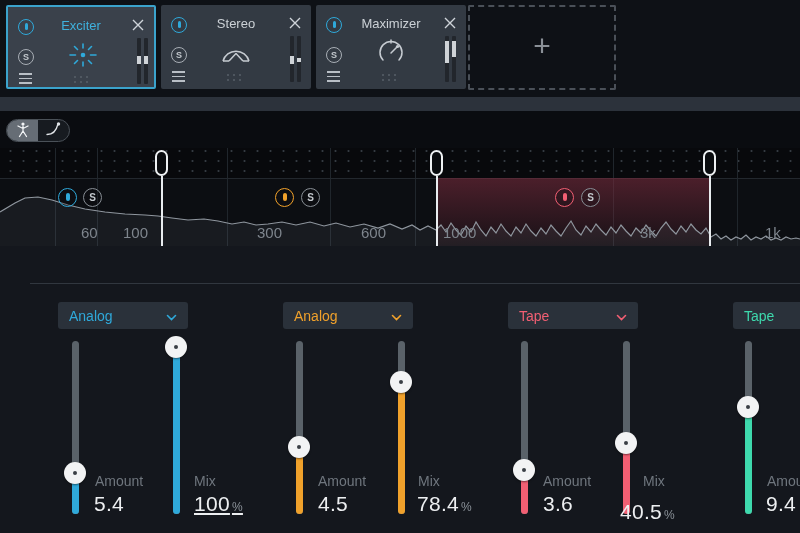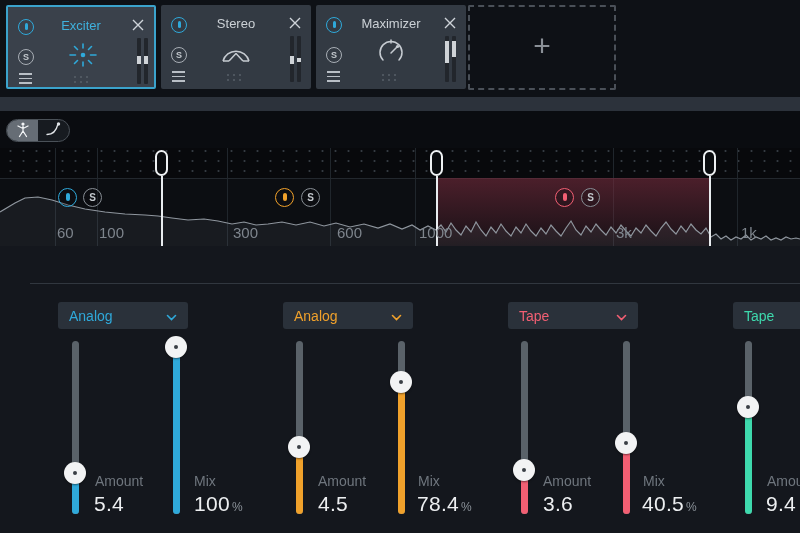--- a/index.html
+++ b/index.html
@@ -55,21 +55,21 @@
   .band-hl{position:absolute;left:437px;top:30px;width:273px;height:68px;
            background:linear-gradient(180deg,rgba(128,45,63,.55),rgba(128,45,63,.10));}
   .xo-line{position:absolute;top:28px;width:2px;height:70px;background:#e8ecef;}
   .xo-handle{position:absolute;top:2px;width:13px;height:26px;border:2px solid #eef1f3;
              border-radius:7px;background:#0a0c0f;}
   .sp-btn{position:absolute;top:40px;width:19px;height:19px;border-radius:50%;
           border:1.5px solid #878d94;color:#878d94;background:rgba(10,12,15,.25);}
   .sp-btn.pwr::after{content:"";position:absolute;left:50%;top:3.5px;width:4px;height:8px;
           margin-left:-2px;border-radius:2.5px;background:currentColor;}
   .sp-btn .solo-txt{top:2.5px;font-size:10px;}
-  .ftick{position:absolute;top:76px;font-size:15px;color:#7e858d;}
+  .ftick{position:absolute;top:76px;font-size:15px;color:#7e858d;margin-left:24px;}
   .curve-svg{position:absolute;left:0;top:30px;}
 
   
   .controls{position:absolute;left:0;top:246px;width:800px;height:287px;background:#14171d;}
   .oversampling{position:absolute;left:43px;top:7px;width:108px;height:25px;border-radius:13px;
                 border:1px solid #979da4;background:transparent;color:#e8eaec;font-size:13.5px;
                 font-family:"Liberation Sans",sans-serif;}
   .ctrl-sep{position:absolute;left:30px;right:0;top:37px;height:1px;background:#31373f;}
   .mode-select{position:absolute;top:56px;width:130px;height:27px;background:#2a313a;border-radius:3px;
                display:flex;align-items:center;justify-content:space-between;padding:0 11px;}
@@ -297,21 +297,21 @@
       <span class="handle" style="top:121px;"></span>
     </div>
     <div class="vslider" style="left:165px;">
       <span class="track"></span>
       <span class="vfill" style="top:6px;height:167px;background:#2fa9da;"></span>
       <span class="handle" style="top:-5px;"></span>
     </div>
     <span class="param-label" style="left:95px;">Amount</span>
     <span class="param-label" style="left:194px;">Mix</span>
     <div class="param-value" style="left:94px;"><span>5.4</span></div>
-    <div class="param-value" style="left:194px;"><span>100</span><span class="pct">%</span></div>
+    <div class="param-value" style="left:194px;text-decoration:underline;"><span>100</span><span class="pct">%</span></div>
 
     <div class="mode-select" style="left:283px;color:#f0a12b;">
       <span class="mode-label">Analog</span>
       <span><svg width="11" height="7" viewBox="0 0 11 7" stroke="currentColor" stroke-width="1.6" fill="none" stroke-linecap="round">
             <path d="M1.5,1.5 L5.5,5.5 L9.5,1.5"></path>
           </svg></span>
     </div>
     <div class="vslider" style="left:288px;">
       <span class="track"></span>
       <span class="vfill" style="top:106px;height:67px;background:#f0a12b;"></span>
@@ -339,21 +339,21 @@
       <span class="handle" style="top:118px;"></span>
     </div>
     <div class="vslider" style="left:615px;">
       <span class="track"></span>
       <span class="vfill" style="top:102px;height:71px;background:#f25f73;"></span>
       <span class="handle" style="top:91px;"></span>
     </div>
     <span class="param-label" style="left:543px;">Amount</span>
     <span class="param-label" style="left:643px;">Mix</span>
     <div class="param-value" style="left:543px;"><span>3.6</span></div>
-    <div class="param-value" style="left:642px;"><span>40.5</span><span class="pct">%</span></div>
+    <div class="param-value" style="left:620px;margin-top:8px;"><span>40.5</span><span class="pct">%</span></div>
 
     <div class="mode-select" style="left:733px;color:#3ed9ad;">
       <span class="mode-label">Tape</span>
 
     </div>
     <div class="vslider" style="left:737px;">
       <span class="track"></span>
       <span class="vfill" style="top:66px;height:107px;background:#3ed9ad;"></span>
       <span class="handle" style="top:55px;"></span>
     </div>

